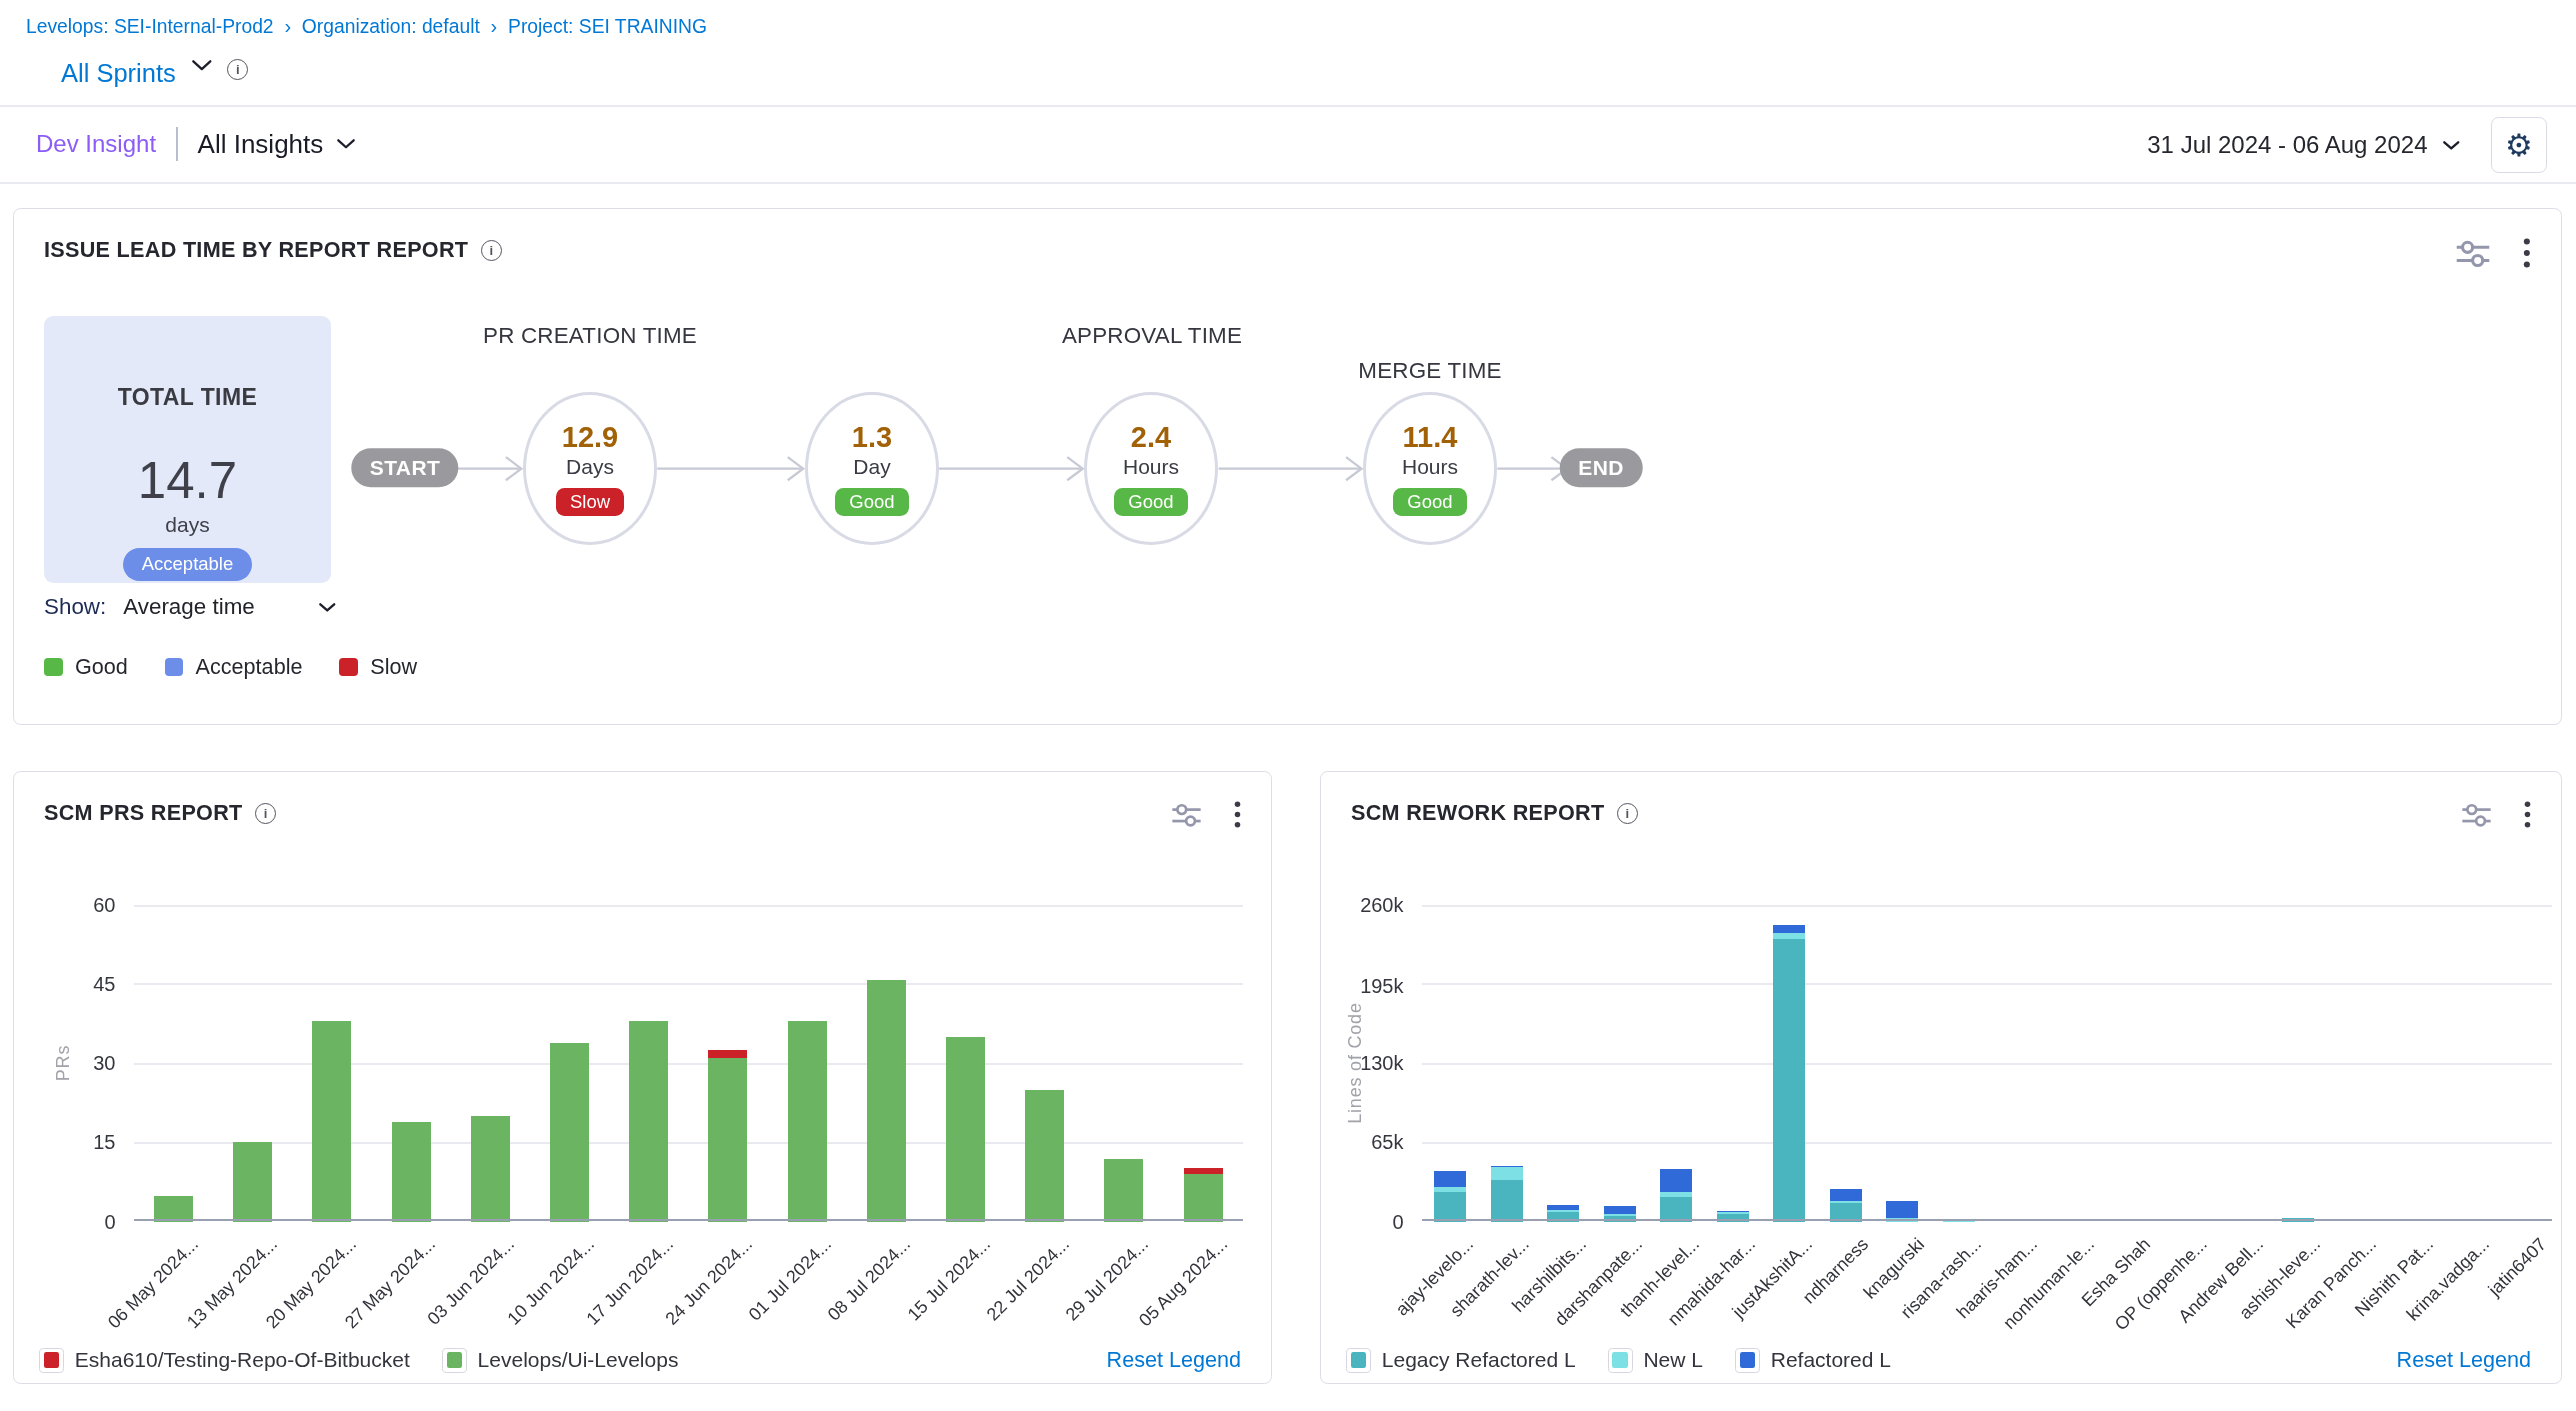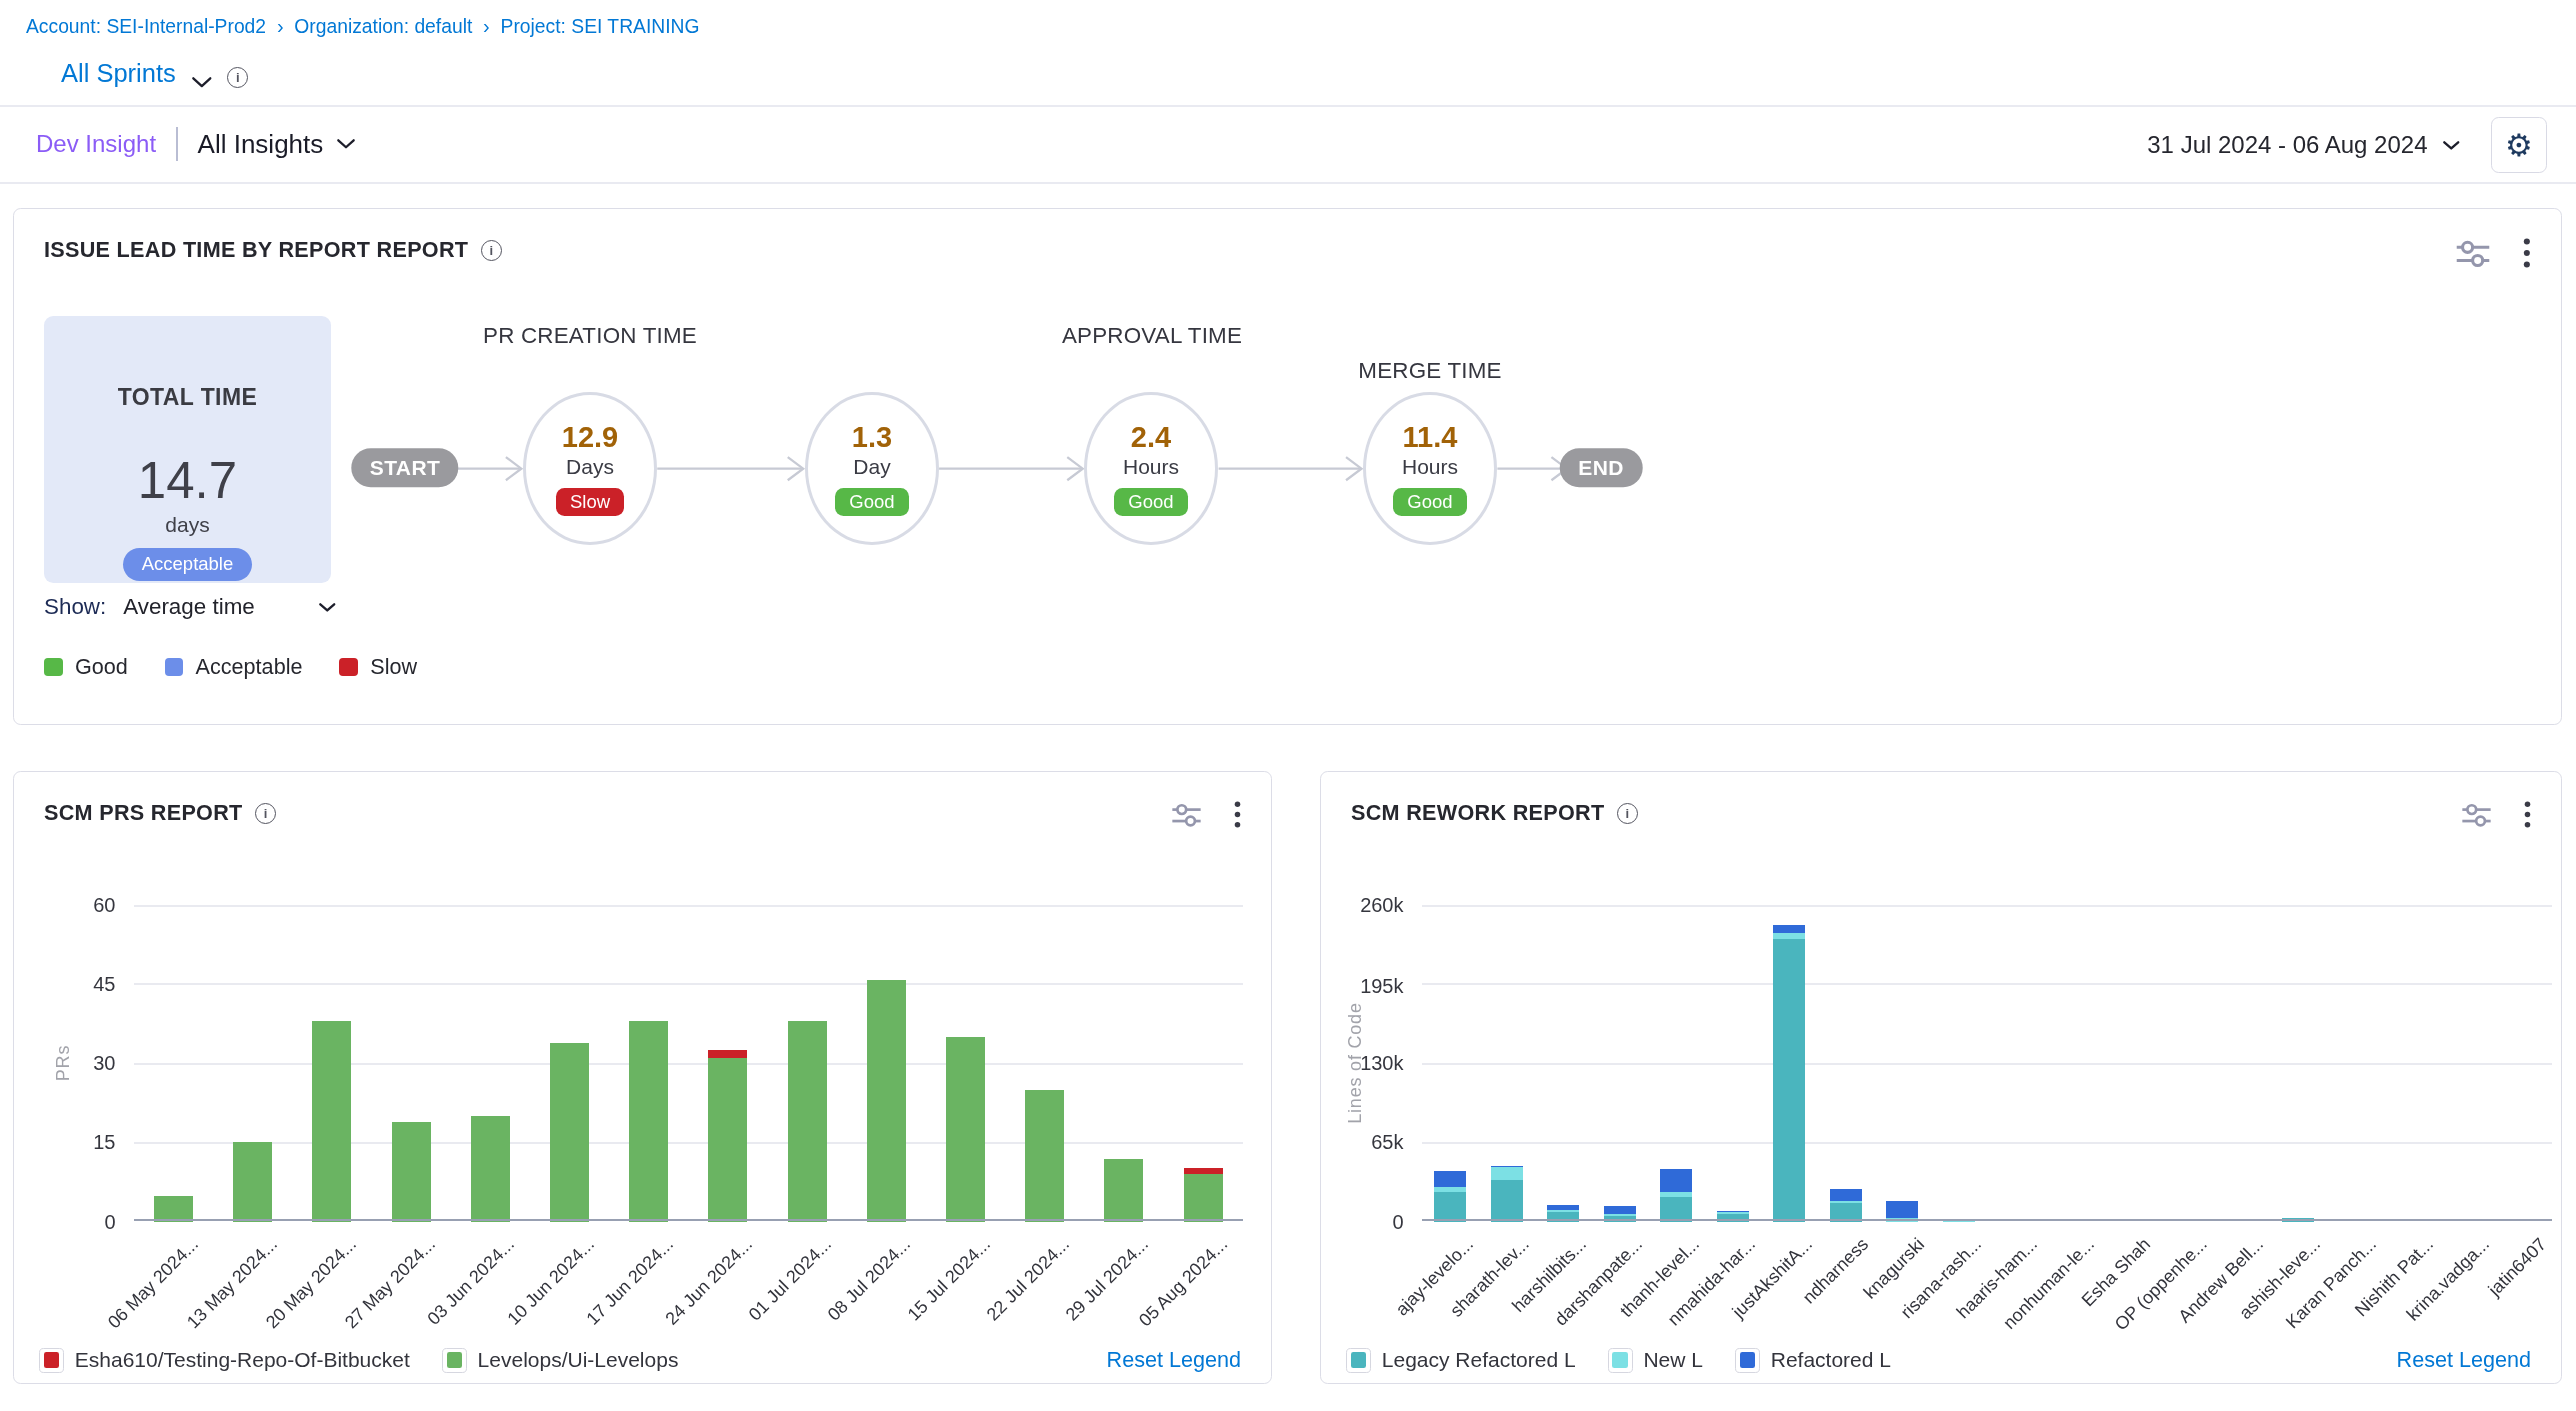--- a/index.html
+++ b/index.html
@@ -5,21 +5,21 @@
   * { margin:0; padding:0; box-sizing:border-box; }
   html,body { width:2576px; height:1412px; }
   body {
     position:relative; background:#ffffff;
     font-family:"Liberation Sans", sans-serif; color:#26272E; overflow:hidden;
   }
   
   .breadcrumb { position:absolute; left:26px; top:15.4px; display:flex; align-items:center; gap:10.8px; font-size:19.3px; }
   .breadcrumb a { color:#0278D5; text-decoration:none; }
   .crumb-sep { color:#0278D5; font-size:20px; }
-  .sprint-row { position:absolute; left:61px; top:59px; display:flex; align-items:flex-end; gap:15px; cursor:pointer; }
+  .sprint-row { position:absolute; left:61px; top:59px; display:flex; align-items:flex-start; gap:15px; cursor:pointer; }
   .sprint-label { color:#0278D5; font-size:25.5px; font-weight:500; }
   .chev { stroke:#1D1E2B; fill:none; stroke-width:3; stroke-linecap:round; stroke-linejoin:round; }
   .divider { position:absolute; left:0; right:0; height:1.5px; background:#E9EAF1; }
   .subheader { position:absolute; left:36px; top:127px; display:flex; align-items:center; gap:20px; }
   .dev-insight { color:#8b5cf6; font-size:24px; }
   .vsep { width:1.5px; height:34px; background:#B9BDD3; }
   .all-insights { color:#1A1B27; font-size:26px; font-weight:500; display:flex; align-items:center; gap:12.4px; cursor:pointer; }
   .date-group { position:absolute; right:116px; top:131px; display:flex; align-items:center; gap:14px; font-size:24px; color:#25262E; cursor:pointer; }
   .gear-btn { position:absolute; right:29px; top:117px; width:56px; height:56px; border:1.5px solid #D9DAE5; border-radius:7.7px;
               display:flex; align-items:center; justify-content:center; font-size:31px; color:#1E3A5F; background:#fff; cursor:pointer; }
@@ -77,21 +77,21 @@
   .boxed-swatch { width:25px; height:25px; border:1.5px solid #D6D7E0; border-radius:4.6px; background:#fff;
                   display:flex; align-items:center; justify-content:center; }
   .boxed-swatch i { display:block; width:15.4px; height:15.4px; border-radius:2.3px; }
   .chart-leg-item { display:flex; align-items:center; gap:10.8px; font-size:21px; color:#33343C; cursor:pointer; }
   .reset-legend { margin-left:auto; color:#0278D5; font-size:21.6px; cursor:pointer; }
 </style>
 </head>
 <body>
 
 <nav class="breadcrumb" id="breadcrumb">
-    <a href="#">Account: SEI-Internal-Prod2</a>
+    <a href="#">Levelops: SEI-Internal-Prod2</a>
     <span class="crumb-sep">›</span>
     <a href="#">Organization: default</a>
     <span class="crumb-sep">›</span>
     <a href="#">Project: SEI TRAINING</a>
   </nav>
 
 <div class="sprint-row">
   <span class="sprint-label">All Sprints</span>
   <svg width="21.6" height="12.4" viewBox="0 0 28 16">
       <polyline class="chev" points="3,3 14,13 25,3"></polyline>

